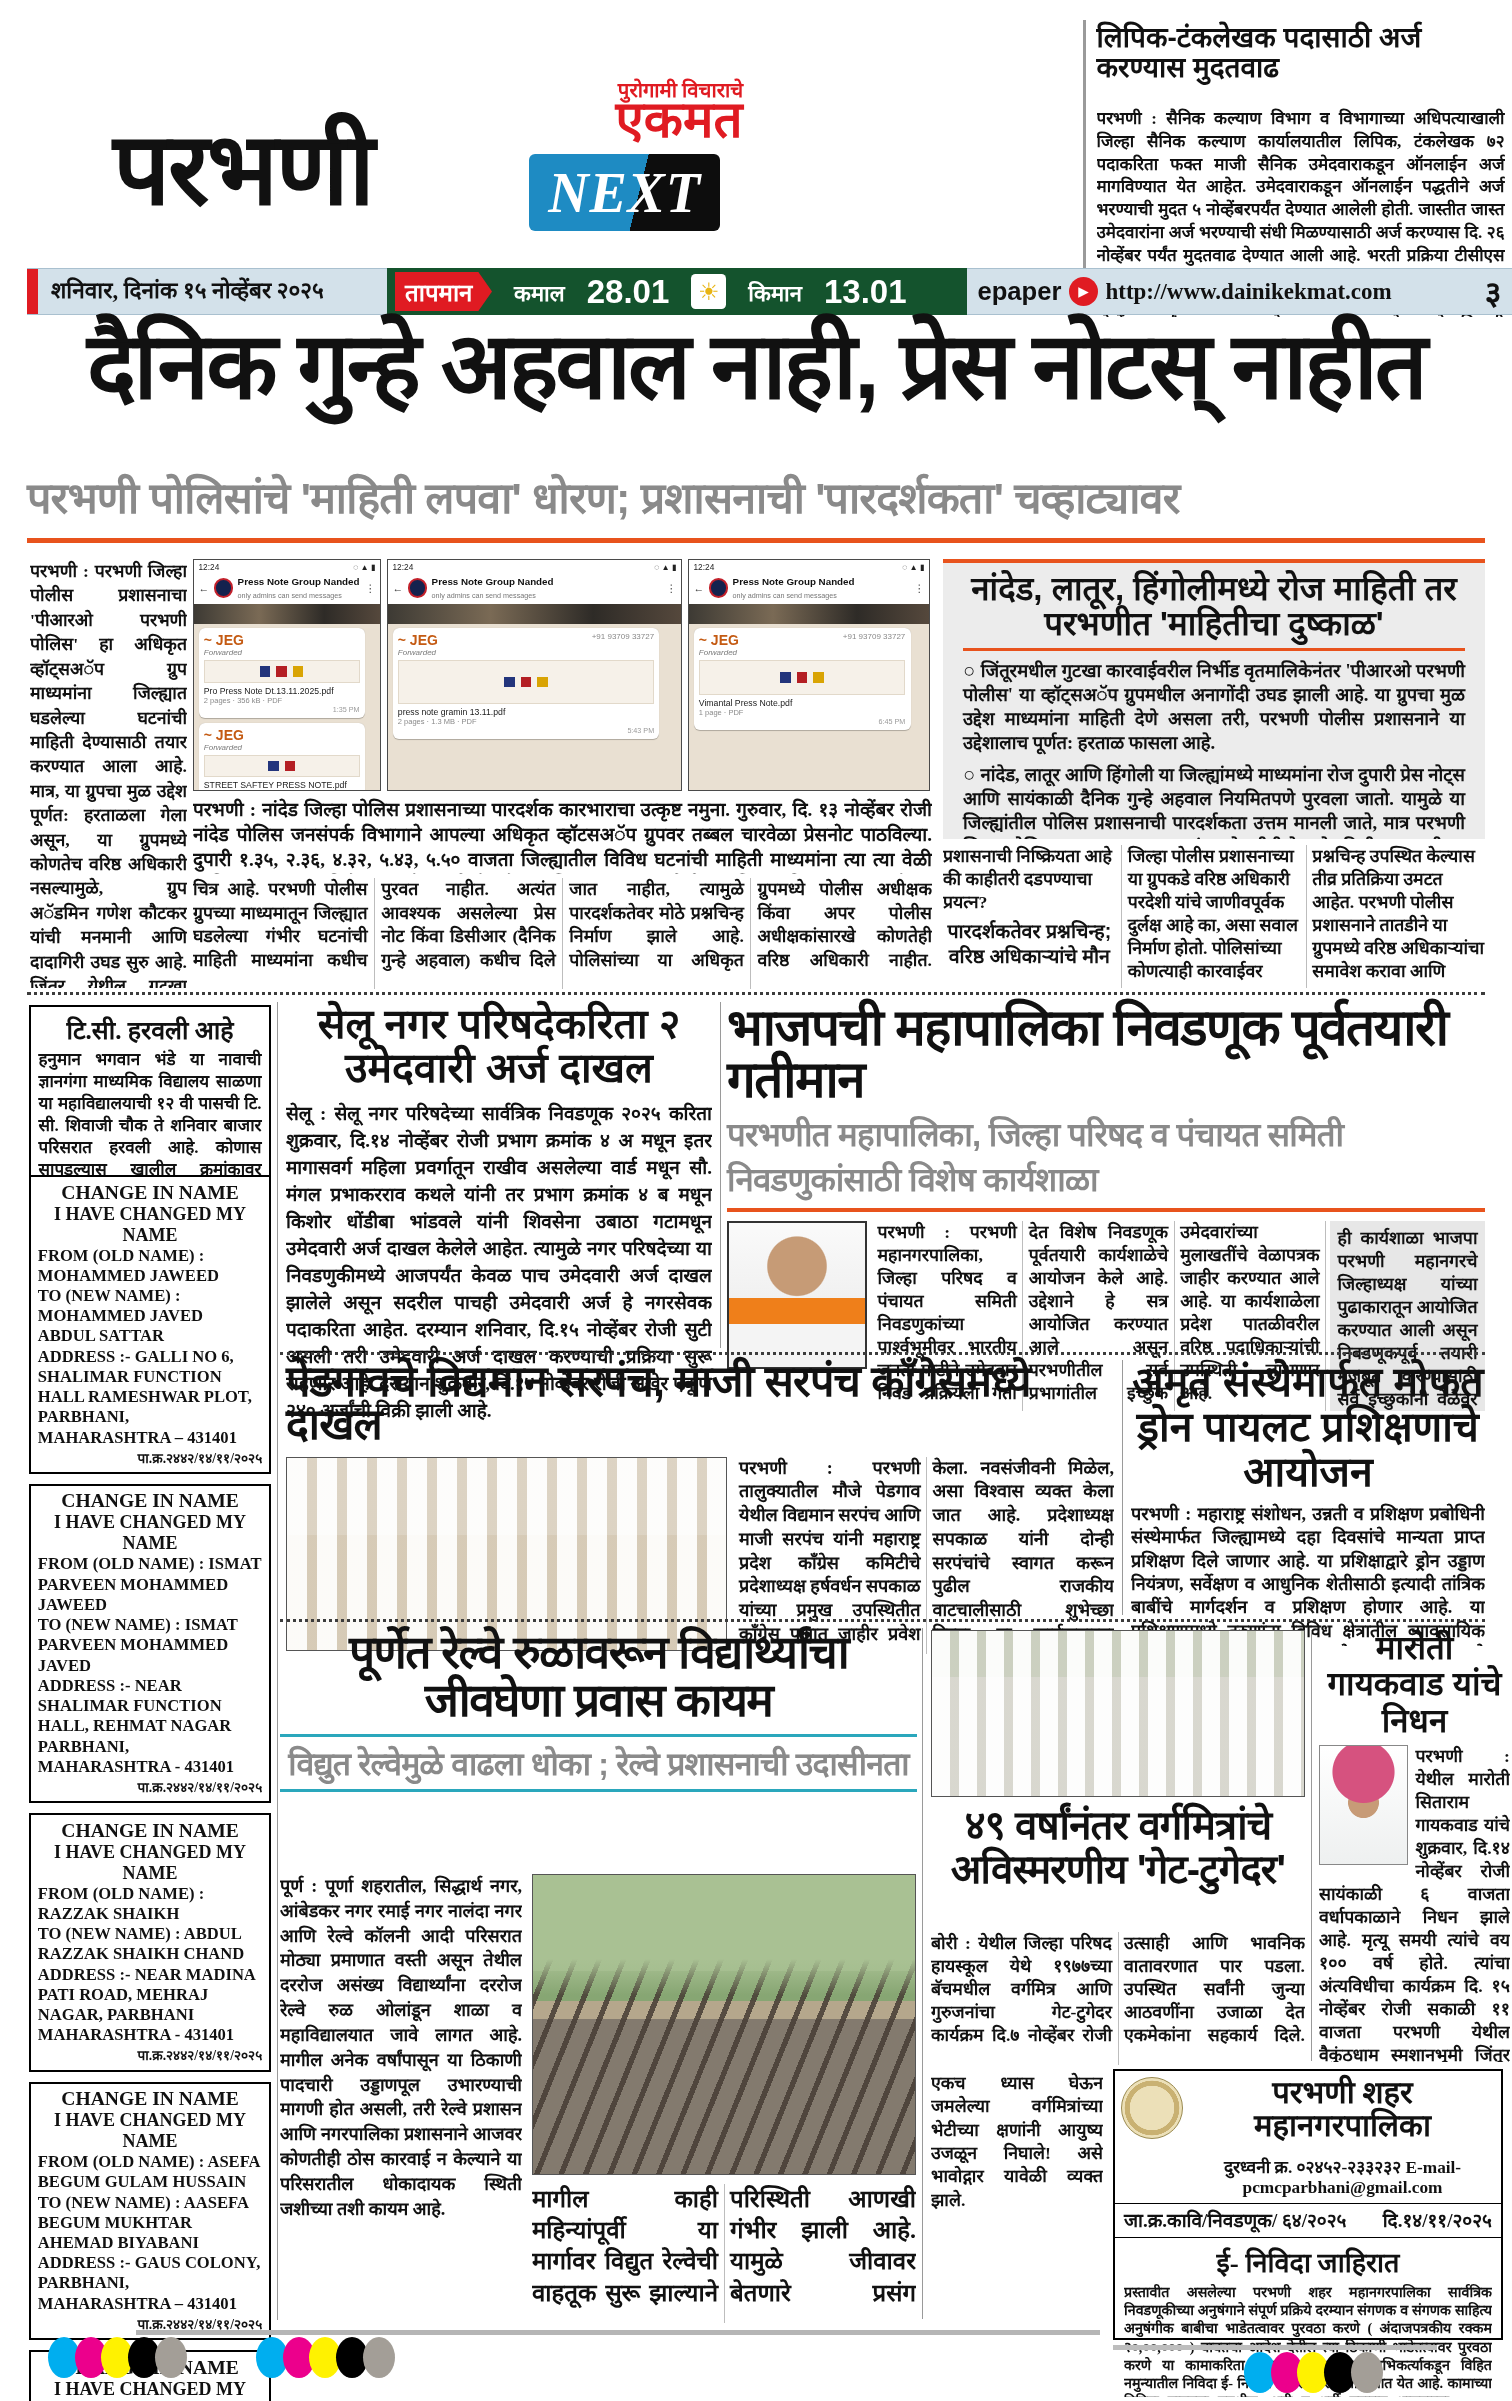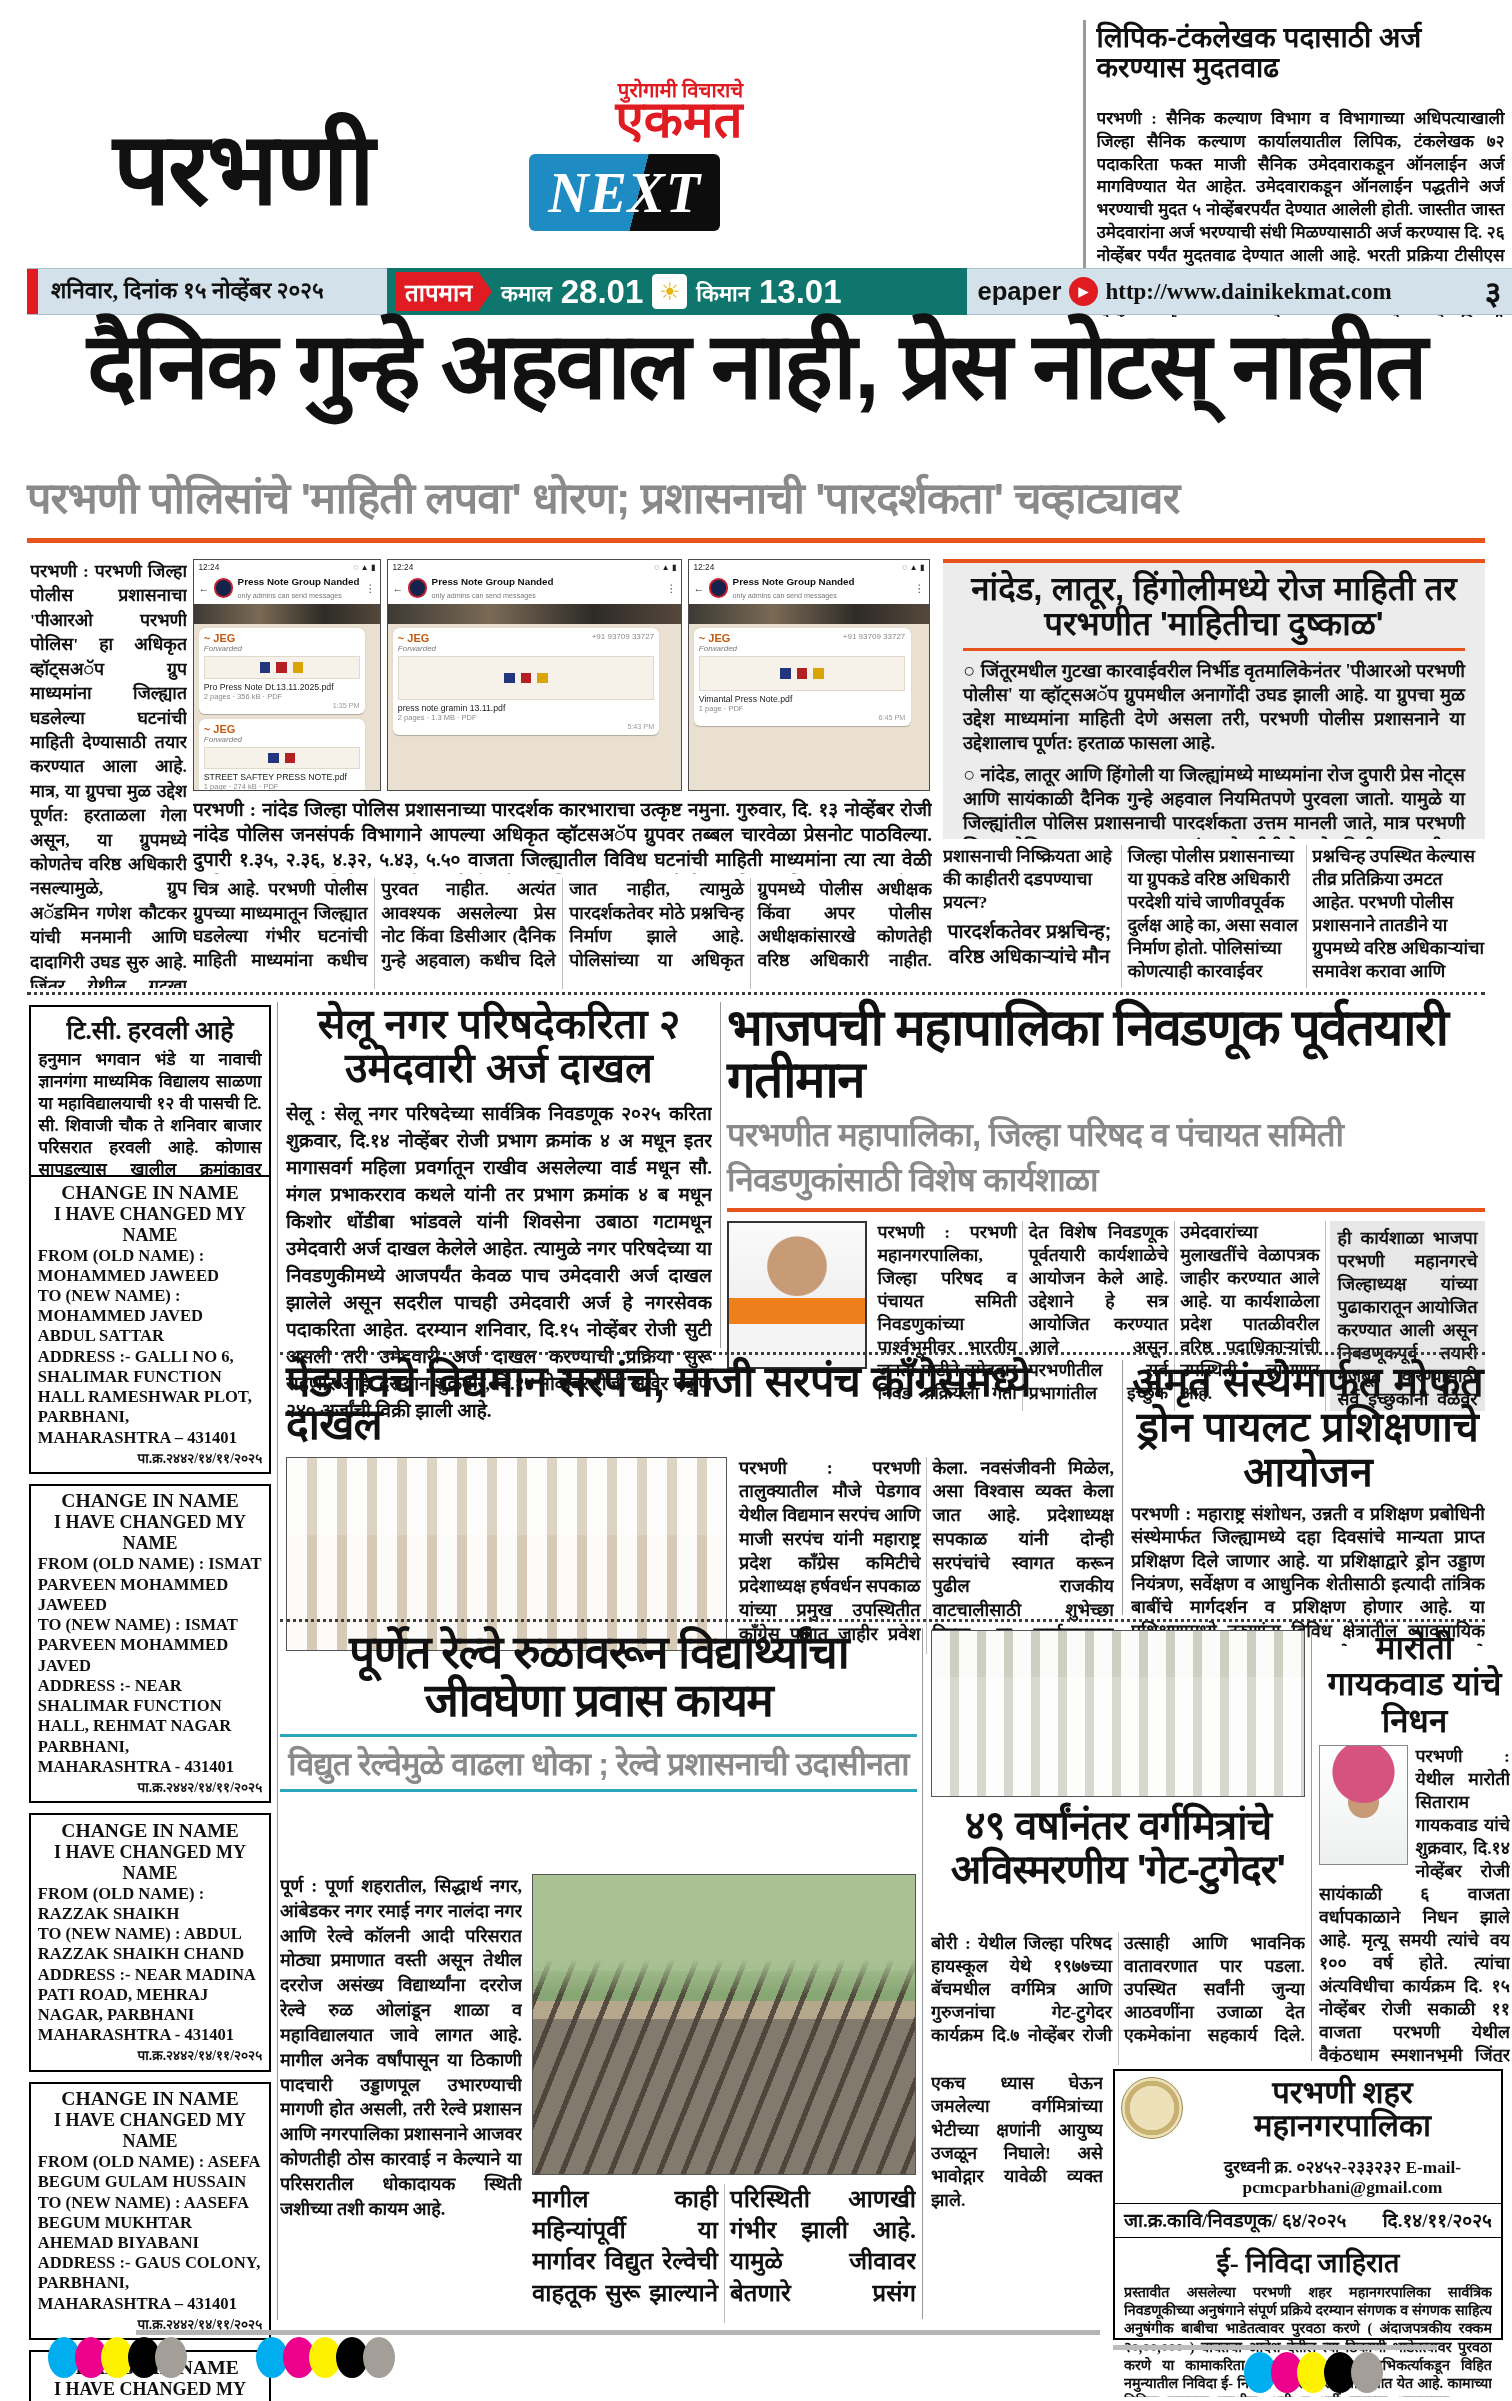--- a/index.html
+++ b/index.html
@@ -20,21 +20,21 @@
   #nextlogo span { color:#fff; font-weight:900; font-style:italic; font-size:56px; letter-spacing:0.8px; line-height:1; }
   #tr-art { left:1083px; top:19.6px; width:423px; height:255px; border-left:3.8px solid #9a9a9a; padding:3px 1.5px 0 10.5px; }
   #tr-art h2 { font-size:28px; font-weight:900; line-height:1.1; margin-bottom:24px; font-family:"Liberation Sans",sans-serif; }
   #tr-art p { font-size:17px; line-height:1.34; font-weight:600; }
 
   
   .db-seg { position:absolute; top:268px; height:47px; }
   #db-left { left:27px; width:360px; background:#d3e1ea; border-top:1.5px solid #a9c0cf; border-bottom:1.5px solid #a9c0cf; }
   #db-left .redbar { position:absolute; left:0; top:0; width:10.5px; height:100%; background:#e01b22; }
   #db-left .dt { position:absolute; left:24px; top:0; line-height:44px; font-size:22.6px; font-weight:800; }
-  #db-mid { left:387px; width:596px; background:#0f766e; display:flex; align-items:center; gap:9px; padding:0 7.5px; }
+  #db-mid { left:387px; width:596px; background:#14532d; display:flex; align-items:center; gap:22px; padding:0 7.5px; }
   #temp-chip { background:#e01b22; color:#fff; font-weight:900; font-size:24px; padding:3px 19.6px 3px 10.5px;
                clip-path:polygon(0 0, 86% 0, 100% 50%, 86% 100%, 0 100%); }
   .db-w { color:#fff; font-size:22px; font-weight:600; }
   .db-n { color:#fff; font-size:33px; font-weight:900; font-family:"Liberation Sans",sans-serif; }
   #sunbox { width:35px; height:35px; background:#fff; border-radius:4.5px; display:flex; align-items:center; justify-content:center;
             font-size:24px; color:#e8b413; }
   #db-right { left:967px; width:545px; background:#d3e1ea; border-top:1.5px solid #a9c0cf; border-bottom:1.5px solid #a9c0cf;
               display:flex; align-items:center; gap:7.5px; padding:0 10.5px; }
   #db-right .ep { font-size:25.6px; font-weight:800; font-family:"Liberation Sans",sans-serif; }
   #ep-ico { width:29px; height:29px; border-radius:50%; background:#e01b22; color:#fff; display:flex; align-items:center;
@@ -60,21 +60,21 @@
   .ph-back { font-size:10.5px; color:#333; }
   .ph-avatar { width:19.6px; height:19.6px; border-radius:50%; background:#14224e; border:2.3px solid #c2202a; flex:none; }
   .ph-names { line-height:1.05; }
   .ph-name { font-weight:bold; font-size:9.8px; }
   .ph-sub { font-size:7.2px; color:#777; }
   .ph-kebab { margin-left:auto; color:#444; font-size:10.5px; }
   .ph-img { height:19.6px; background:linear-gradient(90deg,#3d3a34,#7a6a55 35%,#2e2b27 70%,#55483c); }
   .ph-body { flex:1; background:#e9e0d2; padding:4.5px; overflow:hidden; }
   .msg { background:#fff; border-radius:6px; padding:3.8px 5.3px; margin-bottom:5.3px; box-shadow:0 0.8px 0.8px rgba(0,0,0,.25);
          font-size:8.3px; max-width:94%; }
-  .msg .snd { color:#c45a12; font-weight:bold; font-size:11px; }
+  .msg .snd { color:#c45a12; font-weight:bold; font-size:14px; }
   .msg .num { color:#888; font-size:8px; float:right; }
   .fwd { color:#7a7a7a; font-style:italic; font-size:8px; }
   .doc { background:#f6f1e9; border:0.8px solid #e2d9ca; margin:3px 0; height:22.6px; display:flex; gap:6px;
          align-items:center; justify-content:center; }
   .doc i { width:10.5px; height:10.5px; display:inline-block; }
   .doc .d1 { background:#23357c; } .doc .d2 { background:#b41f24; } .doc .d3 { background:#d9a404; }
   .fname { font-size:8.7px; color:#1a1a1a; }
   .fmeta { font-size:7.5px; color:#8a8a8a; }
   .mtime { font-size:7.2px; color:#9a9a9a; text-align:right; }
   #ms-caption { left:193px; top:797px; width:739px; height:77px; font-size:19px; font-weight:700; line-height:1.32; }

